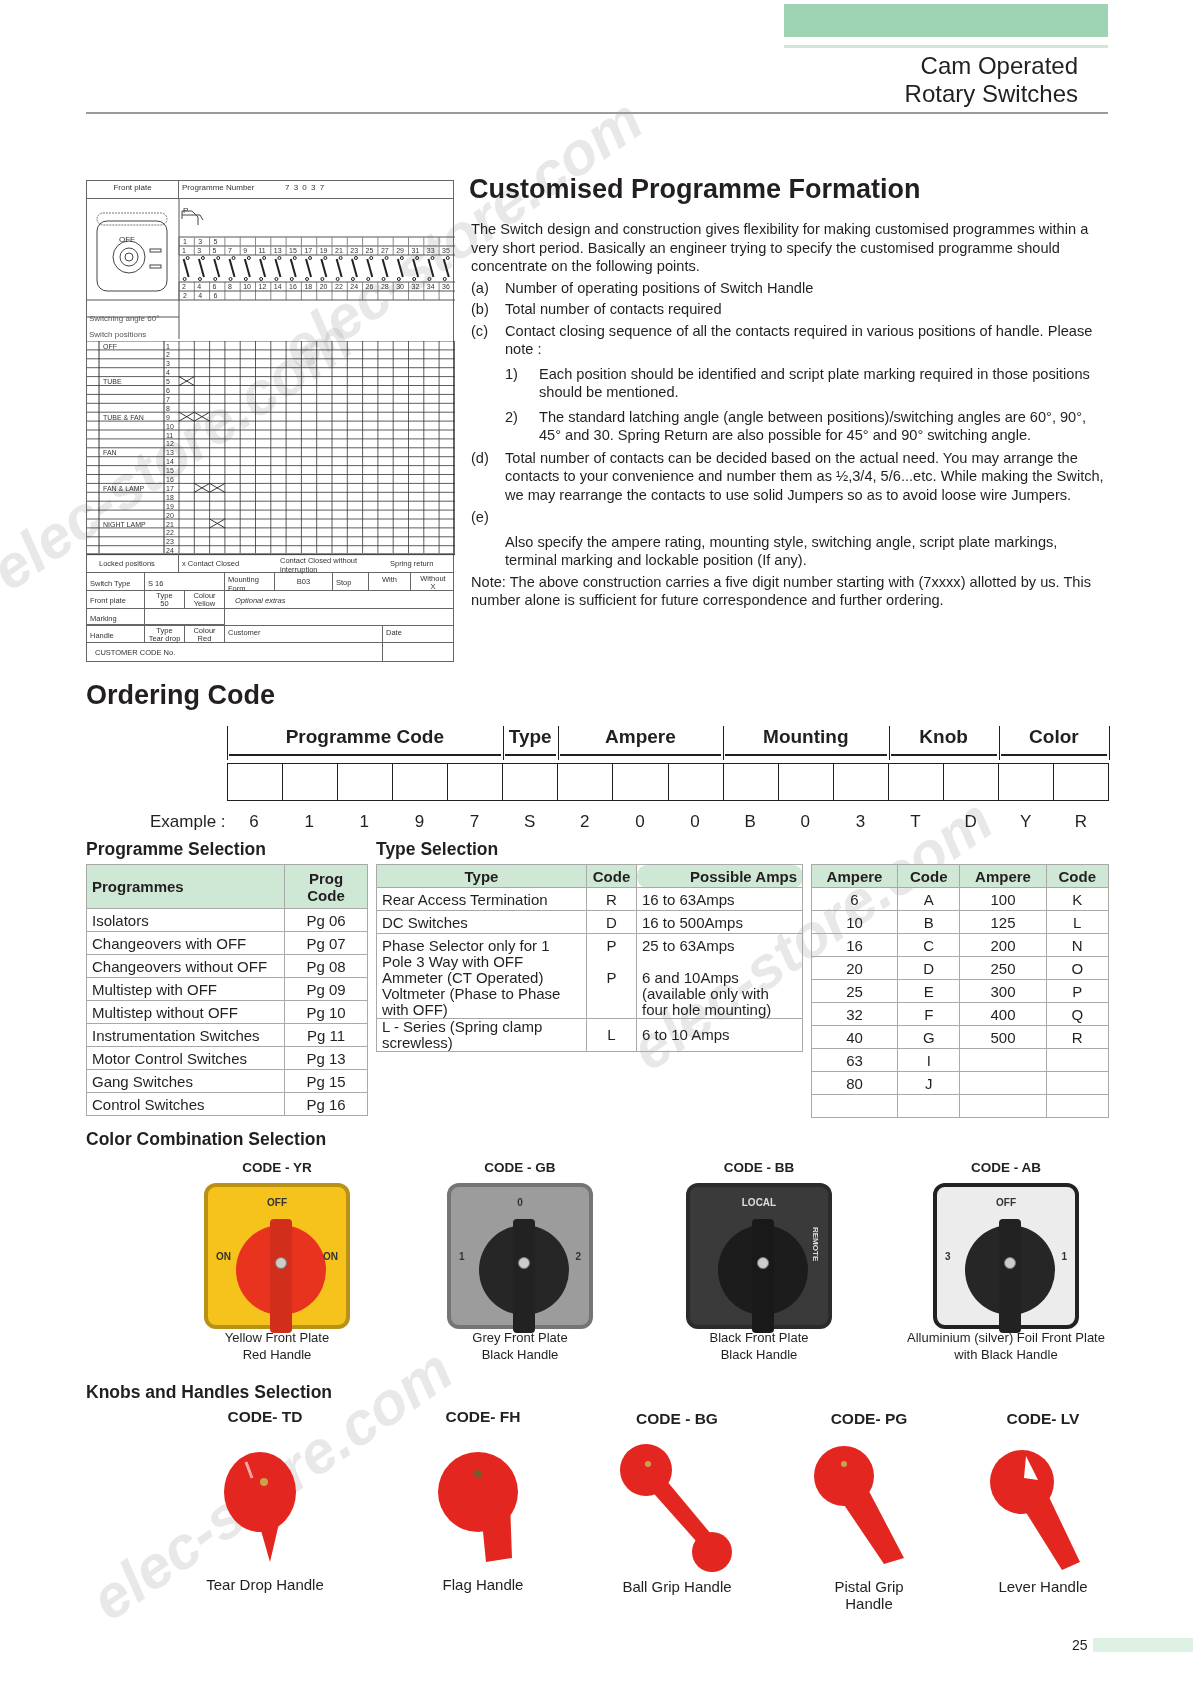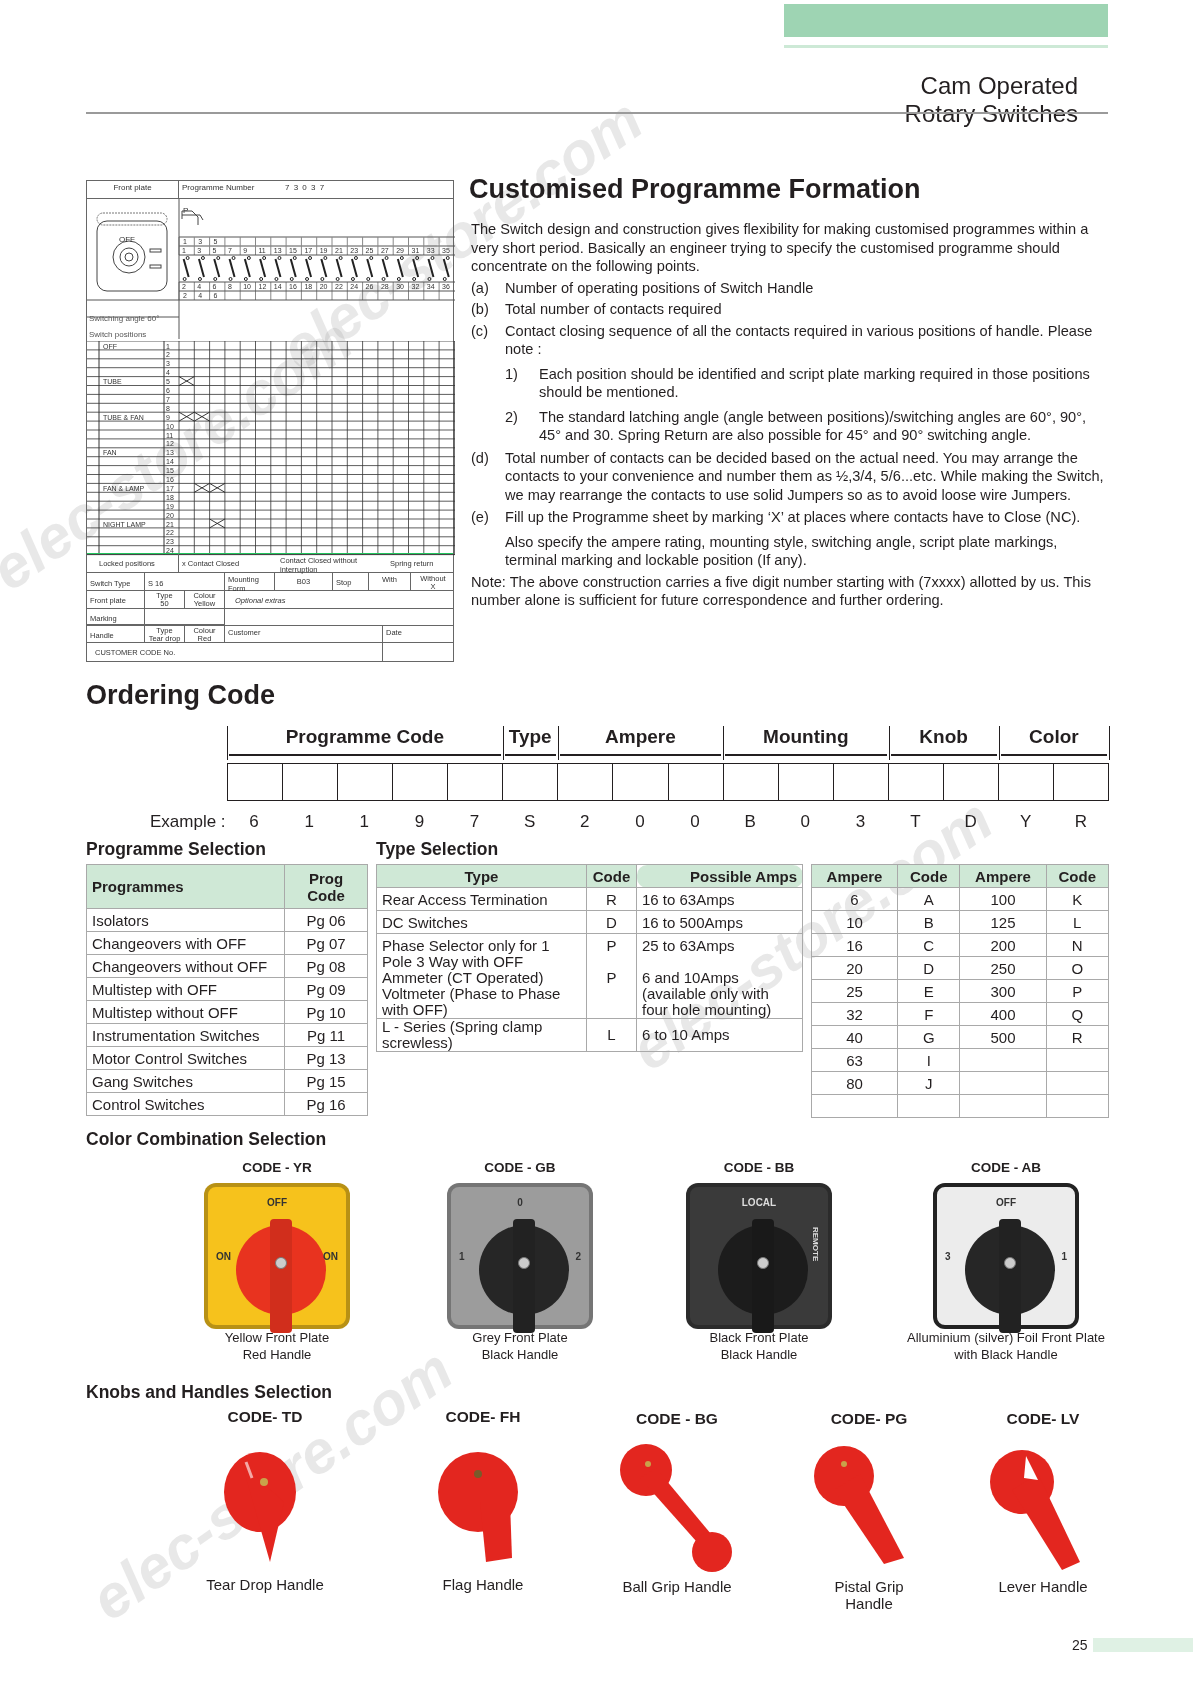--- a/index.html
+++ b/index.html
@@ -1,21 +1,21 @@
 <!DOCTYPE html>
 <html><head>
 <meta charset="utf-8">
 <style>
   * { box-sizing: border-box; margin: 0; padding: 0; }
   body { width: 1193px; height: 1689px; background: #fff; font-family: "Liberation Sans", sans-serif; color: #231f20; position: relative; overflow: hidden; }
   .abs { position: absolute; }
   
   .hdr-band { left: 784px; top: 4px; width: 324px; height: 33px; background: #9ed4b3; }
   .hdr-line { left: 784px; top: 45px; width: 324px; height: 3px; background: #cde9d6; }
-  .hdr-title { right: 115px; top: 52px; text-align: right; font-size: 24px; line-height: 28px; color: #231f20; margin-top: 20px; }
+  .hdr-title { right: 115px; top: 52px; text-align: right; font-size: 24px; line-height: 28px; color: #231f20; }
   .hdr-rule { left: 86px; top: 112px; width: 1022px; height: 2px; background: #9a9a9a; }
 
   
   .sheet { left: 86px; top: 180px; width: 368px; height: 482px; border: 1px solid #666; font-size: 8px; color: #333; }
   .sheet .row { position: absolute; left: 0; right: 0; border-bottom: 1px solid #666; }
   .sheet .cell { position: absolute; top: 0; bottom: 0; border-right: 1px solid #666; padding: 2px 3px; }
   .grid-svg { position: absolute; left: 0; top: 0; }
 
   
   .cpf-title { left: 469px; top: 174px; font-size: 27px; font-weight: bold; }
@@ -397,21 +397,20 @@
   <div class="sub" style="margin-top:6px">
       <span class="lbl">2)</span>
       <span>The standard latching angle (angle between positions)/switching angles are 60°, 90°, 45° and 30. Spring Return are also possible for 45° and 90° switching angle.</span>
     </div>
   <div class="li" style="margin-top:4px">
       <span class="lbl">(d)</span>
       <span>Total number of contacts can be decided based on the actual need. You may arrange the contacts to your convenience and number them as ½,3/4, 5/6...etc. While making the Switch, we may rearrange the contacts to use solid Jumpers so as to avoid loose wire Jumpers.</span>
     </div>
   <div class="li" style="margin-top:4px">
       <span class="lbl">(e)</span>
-      <span>Fill up the Programme sheet by marking ‘X’ at places where contacts have to Close (NC).</span>
     </div>
   <p style="margin-left:34px;margin-top:6px">Also specify the ampere rating, mounting style, switching angle, script plate markings, terminal marking and lockable position (If any).</p>
   <p style="margin-top:3px">Note: The above construction carries a five digit number starting with (7xxxx) allotted by us. This number alone is sufficient for future correspondence and further ordering.</p>
 </div>
 
 <div class="abs oc-title">Ordering Code</div>
 <div id="oc-heads">
     <div class="abs oc-head" style="left:227px;width:275.625px;">Programme Code</div>
     <div class="abs oc-arrow" style="left:229px;width:271.625px;"></div>
     <div class="abs oc-tick" style="left:227px;"></div>

